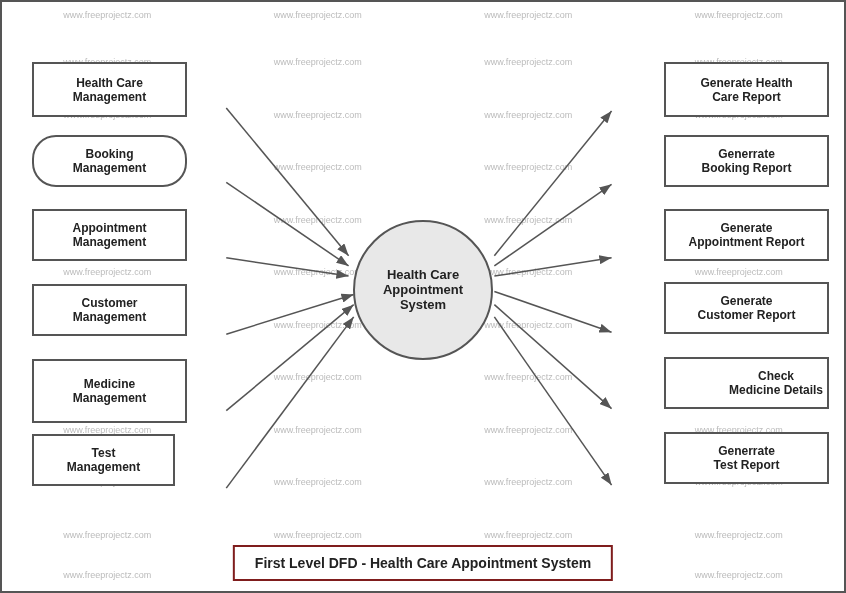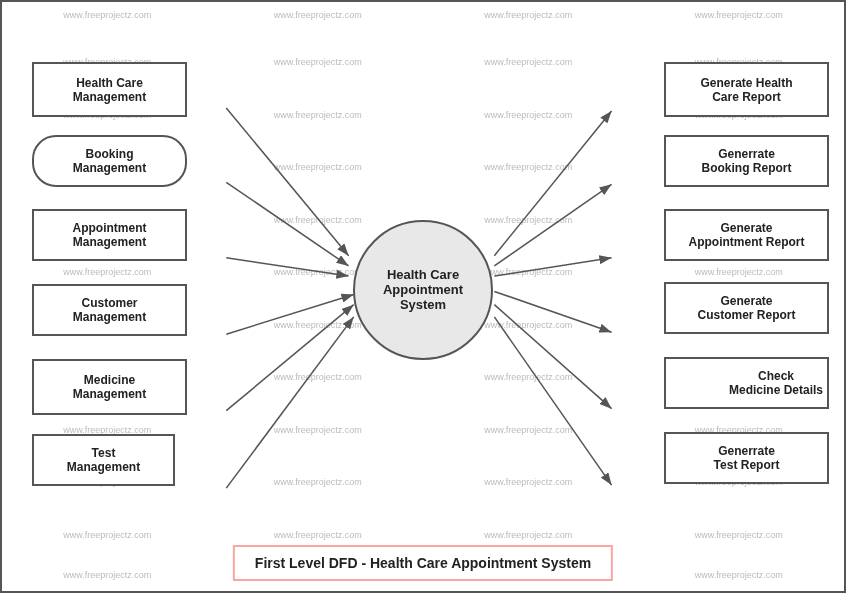--- a/index.html
+++ b/index.html
@@ -68,21 +68,21 @@
       z-index: 5;
       pointer-events: none;
     }
 
     
     .title-box {
       position: absolute;
       bottom: 10px;
       left: 50%;
       transform: translateX(-50%);
-      border: 2px solid #fca5a5;
+      border: 2px solid #7f1d1d;
       background: #fff;
       padding: 8px 20px;
       font-size: 14px;
       font-weight: bold;
       color: #222;
       text-align: center;
       white-space: nowrap;
       z-index: 20;
     }
 
@@ -221,21 +221,21 @@
   </div>
 
   <div class="box" style="top:207px; left:30px; width:155px; height:52px;">
     <span>Appointment<br>Management</span>
   </div>
 
   <div class="box" style="top:282px; left:30px; width:155px; height:52px;align-items:center;">
     <span>Customer<br>Management</span>
   </div>
 
-  <div class="box" style="top:357px; left:30px; width:155px; height:56px;">
+  <div class="box" style="top:357px; left:30px; width:155px; height:64px;">
     <span>Medicine<br>Management</span>
   </div>
 
   <div class="box" style="top:432px; left:30px; width:143px; height:52px;">
     <span>Test<br>Management</span>
   </div>
 
   <div class="center-circle">
     <span>Health Care<br>Appointment<br>System</span>
   </div>

